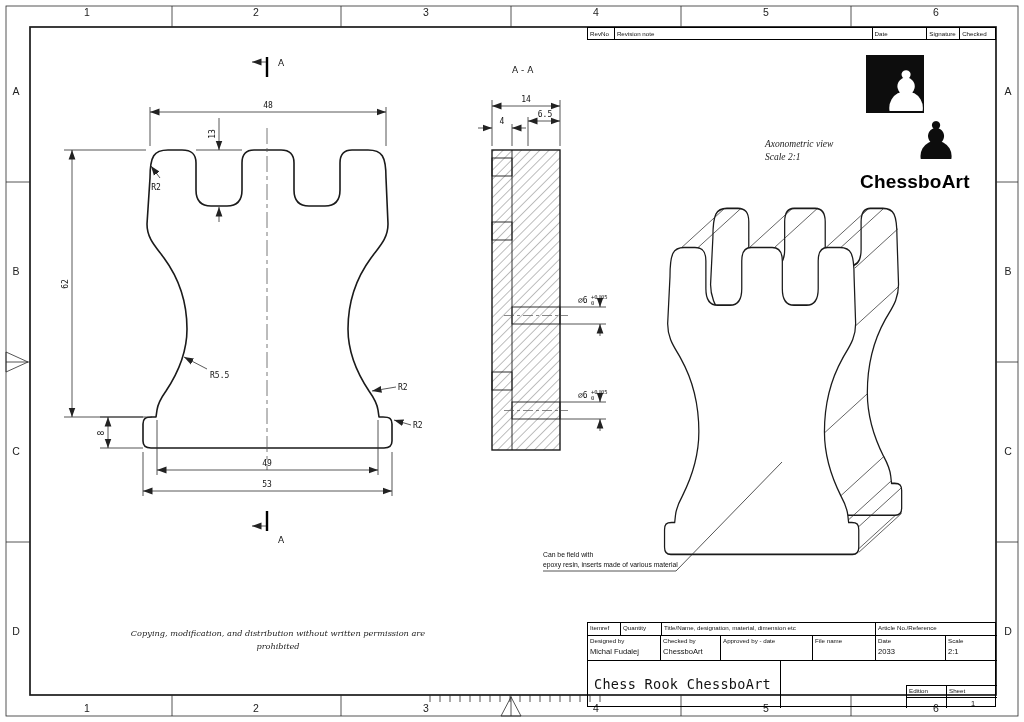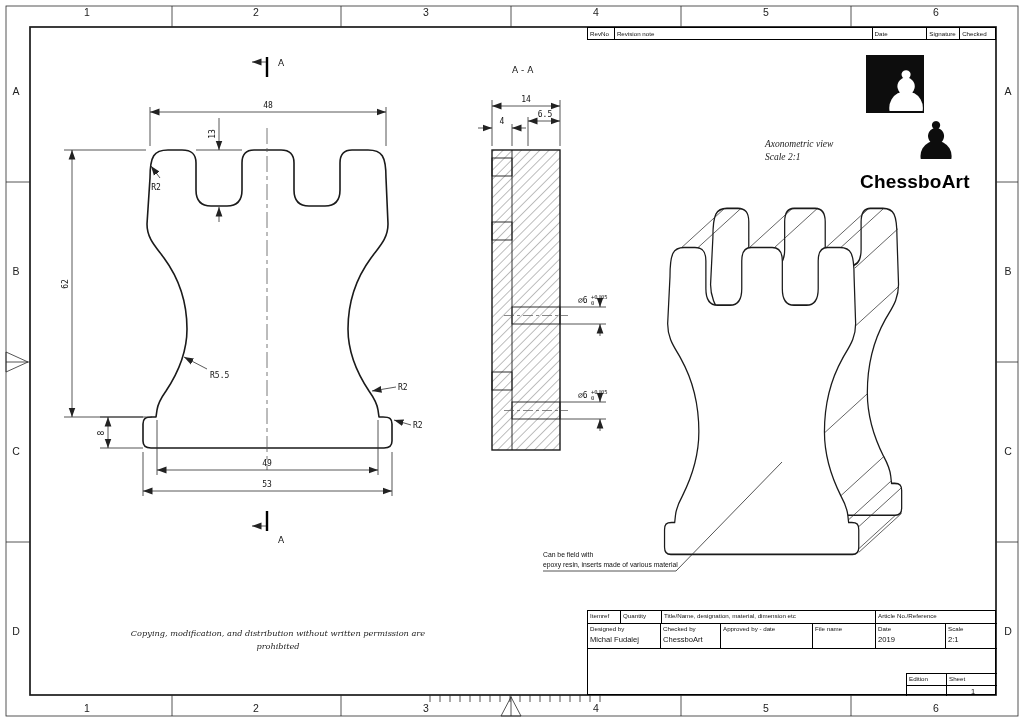--- a/index.html
+++ b/index.html
@@ -31,21 +31,21 @@
 
   
   .zl { position:absolute; width:16px; text-align:center; font-size:10.5px; color:#222; }
 
   
   .rev { display:flex; border:1px solid #000; font-size:6.2px; line-height:10px; background:transparent; }
   .rev > div { border-right:1px solid #000; padding:1px 0 0 2px; overflow:hidden; white-space:nowrap; height:100%; }
   .rev > div:last-child { border-right:none; }
 
   
-  .tb { border:1.3px solid #000; }
+  .tb { border:1.3px solid #000;margin-top:12px; }
   .cell { position:absolute; border-right:1px solid #000; border-bottom:1px solid #000;
           font-size:6.2px; padding:1px 0 0 2px; overflow:hidden; white-space:nowrap; }
   .cell .v { font-size:7.6px; padding-top:3px; }
   .bigtitle { position:absolute; border-right:1px solid #000;
               font-family:"DejaVu Sans Mono", monospace; font-size:13.5px; letter-spacing:0.3px;
               padding:15px 0 0 6px; white-space:nowrap; }
   .subcell { position:absolute; border-left:1px solid #000; border-top:1px solid #000;
              font-size:6.2px; padding:1px 0 0 2px; overflow:hidden; white-space:nowrap; }
   .subval  { text-align:center; font-size:7.4px; padding-top:1px; }
 
@@ -274,24 +274,25 @@
     <div class="v">ChessboArt</div>
   </div>
   <div class="cell" style="left:133px;top:13px;width:92px;height:25px">
     <div>Approved by - date</div>
   </div>
   <div class="cell" style="left:225px;top:13px;width:63px;height:25px">
     <div>File name</div>
   </div>
   <div class="cell" style="left:288px;top:13px;width:70px;height:25px">
     <div>Date</div>
-    <div class="v">2019</div>
+    <div class="v">2033</div>
   </div>
   <div class="cell" style="left:358px;top:13px;width:51px;height:25px;border-right:none">
     <div>Scale</div>
     <div class="v">2:1</div>
   </div>
 
+  <div class="bigtitle" style="left:0;top:38px;width:193px;height:47px">Chess Rook ChessboArt</div>
   <div class="subcell" style="left:318px;top:62px;width:40px;height:12px">Edition</div>
   <div class="subcell" style="left:358px;top:62px;width:51px;height:12px">Sheet</div>
   <div class="subcell" style="left:318px;top:74px;width:40px;height:11px"></div>
   <div class="subcell subval" style="left:358px;top:74px;width:51px;height:11px">1</div>
 </div>
 
 </body></html>

